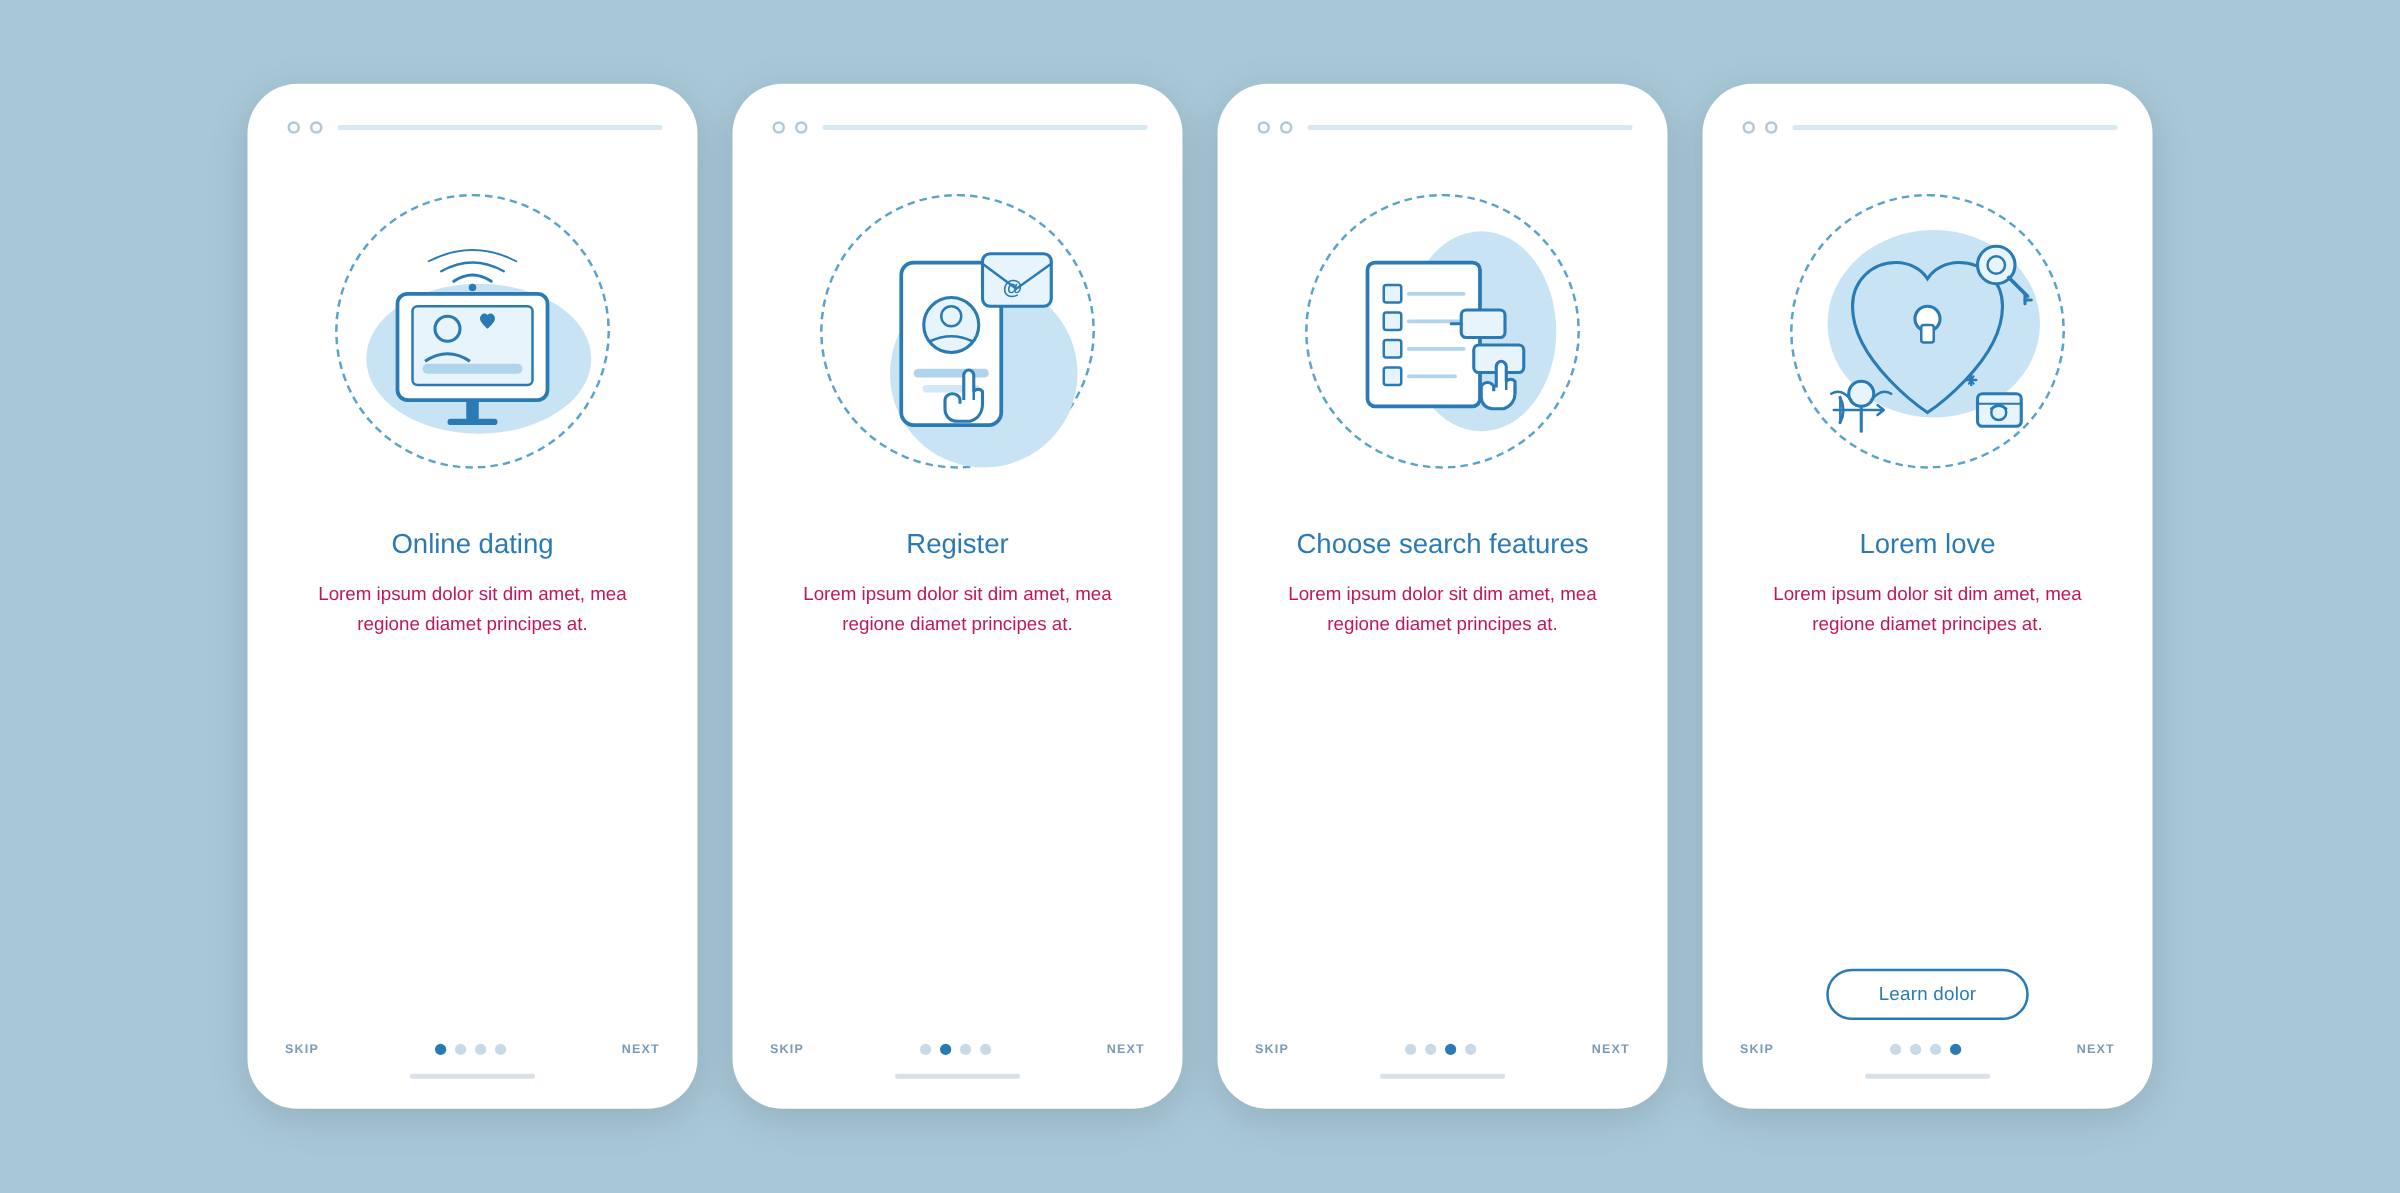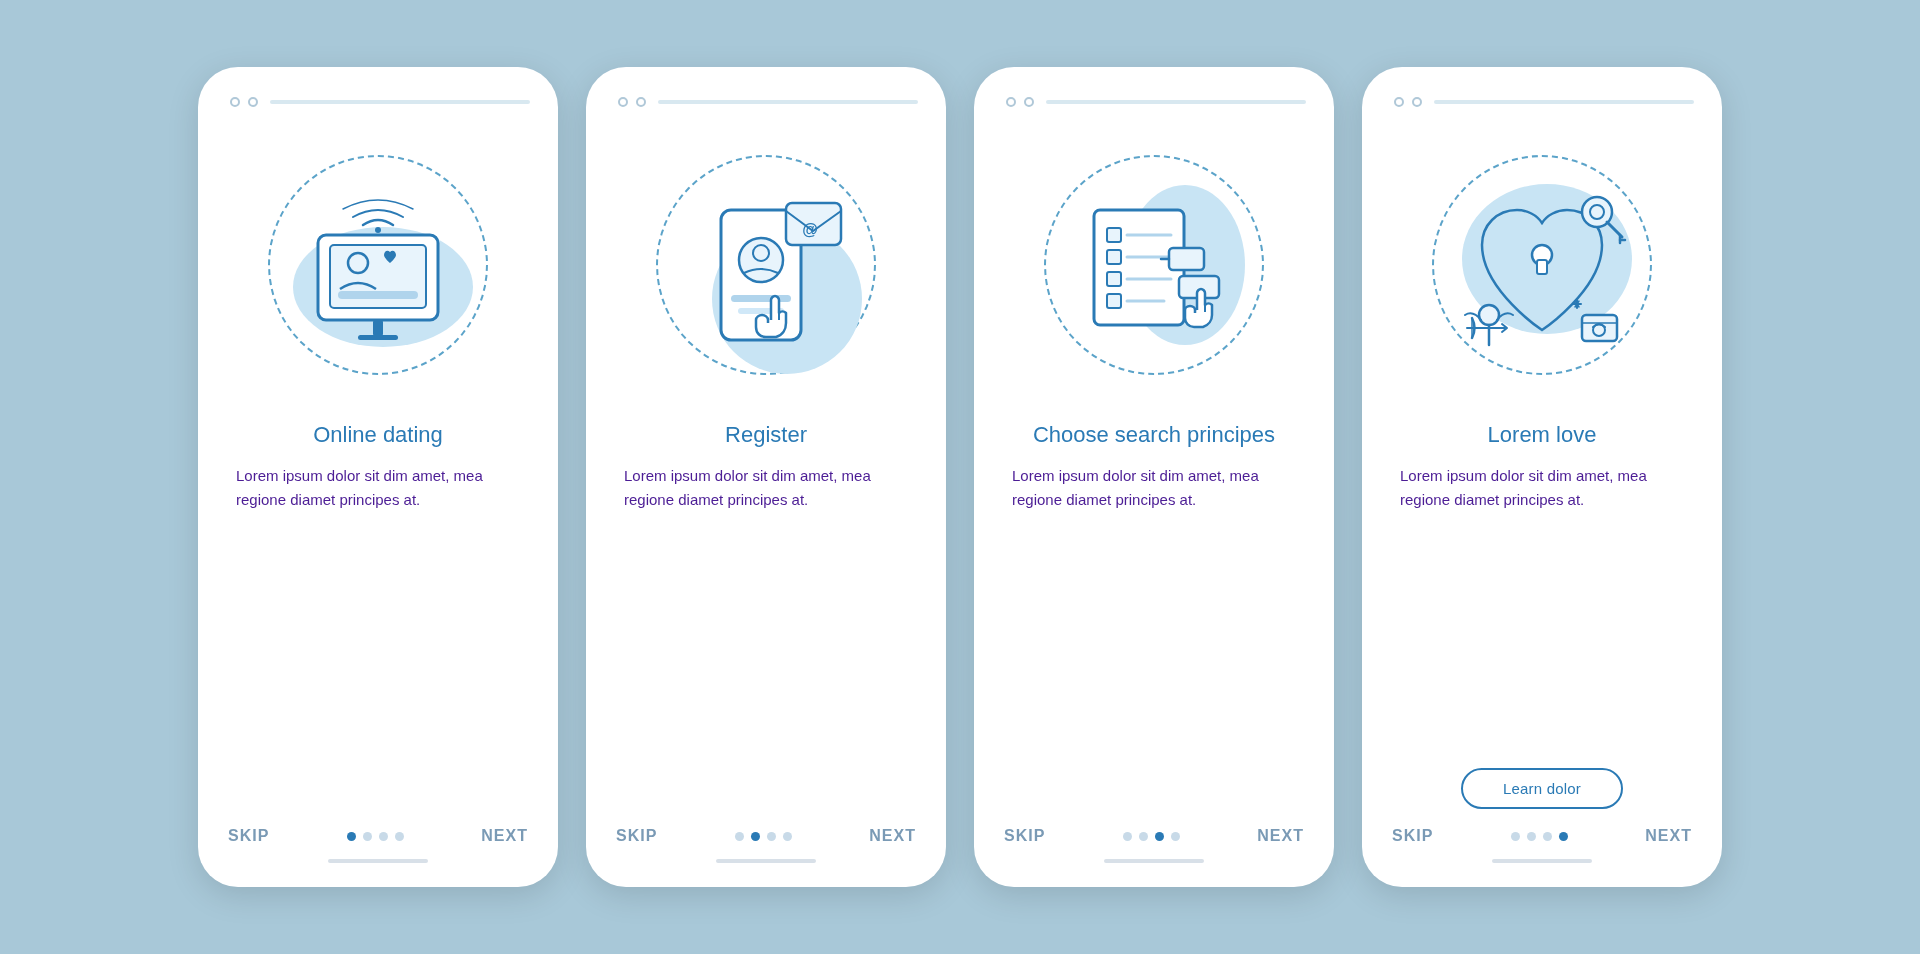--- a/index.html
+++ b/index.html
@@ -109,22 +109,22 @@
       color: #2a7ab5;
       text-align: left;
       margin-bottom: 14px;
       margin-top: 6px;
       line-height: 1.3;
     }
 
     
     .card-body {
       font-size: 15px;
-      color: #4c1d95;
-      text-align: left;
+      color: #be185d;
+      text-align: center;
       line-height: 1.6;
       padding: 0 10px;
       flex: 1;
     }
 
     
     .learn-more-btn {
       margin-top: 18px;
       border: 2px solid #2a7ab5;
       border-radius: 24px;
@@ -145,21 +145,21 @@
 
     .nav-row {
       display: flex;
       align-items: center;
       justify-content: space-between;
       margin-bottom: 14px;
       padding: 0 2px;
     }
 
     .nav-skip, .nav-next {
-      font-size: 16px;
+      font-size: 10px;
       font-weight: 700;
       color: #7a9ab5;
       letter-spacing: 1px;
       cursor: pointer;
     }
 
     .nav-dots {
       display: flex;
       gap: 7px;
       align-items: center;
@@ -350,21 +350,21 @@
         <rect x="130" y="116" width="40" height="22" rx="4" stroke="#2a7ab5" stroke-width="2.5" fill="#e8f4fc"></rect>
 
         <path d="M112 99 L120 99" stroke="#2a7ab5" stroke-width="2.5" stroke-linecap="round" marker-end="url(#arr)"></path>
 
         <path d="M148 150 L148 133 C148 131 150 129 152 129 C154 129 156 131 156 133 L156 145 C158 143 161 143 163 145 L163 155 C163 160 160 165 154 167 L145 167 C140 167 136 163 136 158 L136 150 C136 148 138 146 141 146 C144 146 146 148 146 150 L146 153" stroke="#2a7ab5" stroke-width="2.5" fill="white" stroke-linejoin="round"></path>
         <line x1="156" y1="145" x2="156" y2="152" stroke="#2a7ab5" stroke-width="2"></line>
         <line x1="163" y1="149" x2="163" y2="155" stroke="#2a7ab5" stroke-width="2"></line>
       </svg>
     </div>
 
-    <div class="card-title">Choose search principes</div>
+    <div class="card-title">Choose search features</div>
     <div class="card-body">Lorem ipsum dolor sit dim amet, mea regione diamet principes at.</div>
 
     <div class="card-bottom">
       <div class="nav-row">
         <span class="nav-skip">SKIP</span>
         <div class="nav-dots">
           <div class="dot"></div>
           <div class="dot"></div>
           <div class="dot active"></div>
           <div class="dot"></div>

